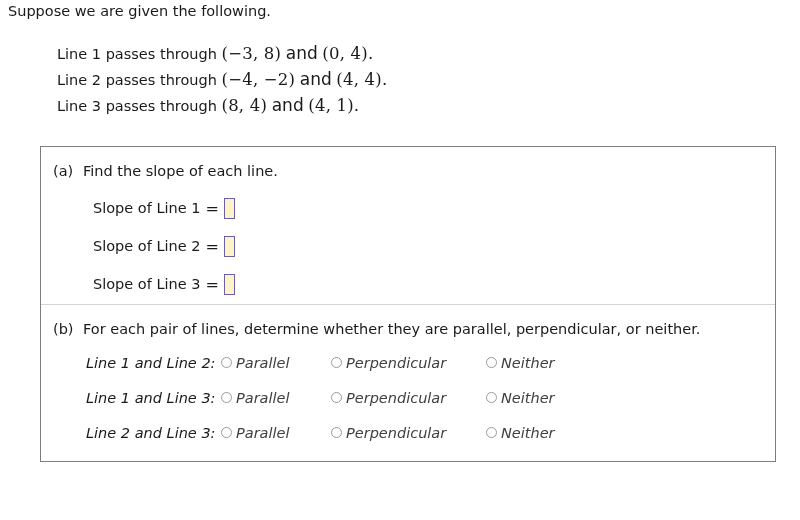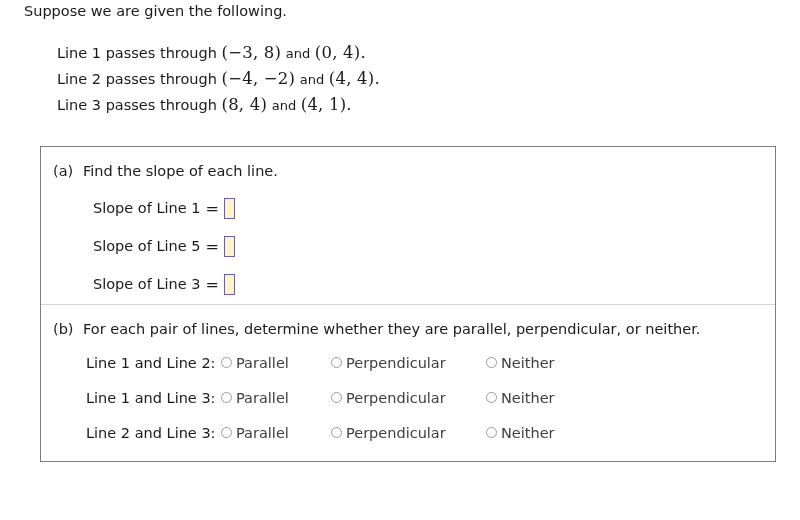--- a/index.html
+++ b/index.html
@@ -11,21 +11,21 @@
     height: 520px;
     background: #ffffff;
     font-family: "DejaVu Sans", "Liberation Sans", sans-serif;
     color: #1a1a1a;
     overflow: hidden;
     position: relative;
   }
 
   .intro {
     position: absolute;
-    left: 24px;
+    left: 8px;
     top: 3px;
     font-size: 14.5px;
     line-height: 1.2;
     color: #1a1a1a;
     white-space: nowrap;
   }
 
   .given-list {
     position: absolute;
     left: 57px;
@@ -37,21 +37,21 @@
     white-space: nowrap;
     height: 26px;
   }
   .math {
     font-family: "DejaVu Serif", "Liberation Serif", serif;
     font-size: 16.5px;
     letter-spacing: 0.2px;
   }
   .conj {
     font-family: "DejaVu Sans", "Liberation Sans", sans-serif;
-    font-size: 13px;
+    font-size: 17px;
   }
   .period {
     font-family: "DejaVu Serif", "Liberation Serif", serif;
     font-size: 16.5px;
   }
 
   .qbox {
     position: absolute;
     left: 40px;
     top: 146px;
@@ -132,20 +132,21 @@
   .pair-rows {
     margin-top: 8px;
     padding-left: 45px;
   }
   .pair-row {
     display: flex;
     align-items: center;
     height: 35px;
     font-size: 14.5px;
     white-space: nowrap;
+    font-style: italic;
   }
   .pair-label {
     width: 135px;
     flex: 0 0 135px;
     font-size: 14.5px;
   }
   .opt {
     display: flex;
     align-items: center;
     cursor: pointer;
@@ -203,21 +204,21 @@
       <span class="part-prompt">Find the slope of each line.</span>
     </div>
 
     <div class="slope-rows">
       <div class="slope-row">
         <span class="slope-label">Slope of Line 1</span>
         <span class="eq">=</span>
         <span class="answer-box"></span>
       </div>
       <div class="slope-row">
-        <span class="slope-label">Slope of Line 5</span>
+        <span class="slope-label">Slope of Line 2</span>
         <span class="eq">=</span>
         <span class="answer-box"></span>
       </div>
       <div class="slope-row">
         <span class="slope-label">Slope of Line 3</span>
         <span class="eq">=</span>
         <span class="answer-box"></span>
       </div>
     </div>
   </div>

